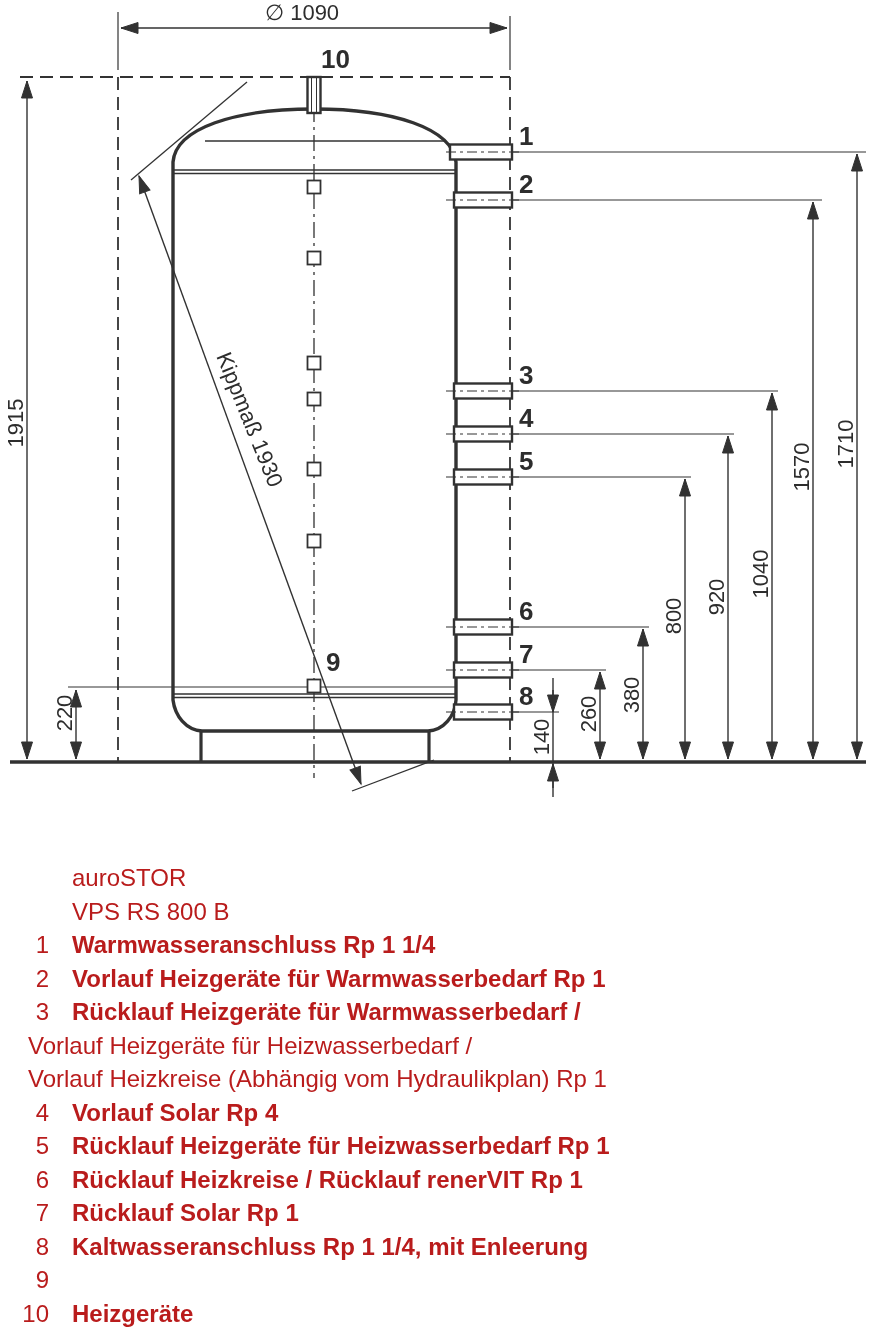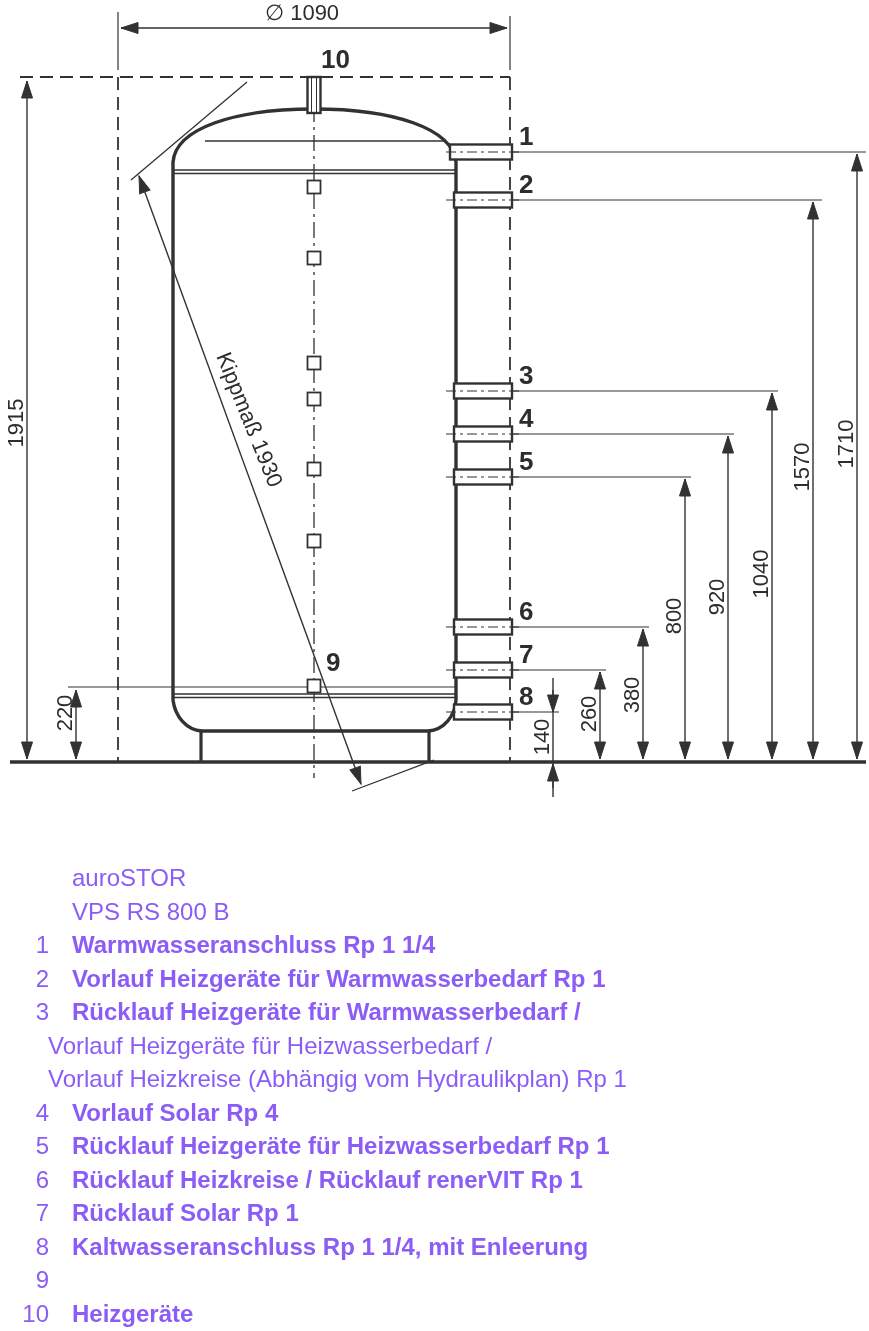--- a/index.html
+++ b/index.html
@@ -14,26 +14,26 @@
   .dash{stroke-width:1.8;fill:none;stroke-dasharray:13 7;}
   .cline{stroke-width:1.3;fill:none;stroke-dasharray:16 5 3 5;}
   .cstub{stroke-width:1.2;fill:none;stroke-dasharray:10 4 3 4;}
   .dim{stroke-width:1.4;fill:none;marker-start:url(#arr);marker-end:url(#arr);}
   .dimplain{stroke-width:1.4;fill:none;}
   .dimend{stroke-width:1.4;fill:none;marker-end:url(#arr);}
   .sensor{stroke-width:1.8;fill:#ffffff;}
   text{fill:#2d2d2d;stroke:none;font-family:"Liberation Sans",sans-serif;}
   .dimtxt{font-size:22px;font-weight:500;}
   .porttxt{font-size:26px;font-weight:bold;}
-  .legend{position:absolute;left:0;top:861px;width:869px;font-size:24px;line-height:33.5px;color:#8b5cf6;}
+  .legend{position:absolute;left:0;top:861px;width:869px;font-size:24px;line-height:33.5px;color:#b91c1c;}
   .lg-head{margin-left:72px;}
   .lg-row{display:flex;}
   .lg-num{width:49px;text-align:right;flex:none;}
   .lg-txt{padding-left:23px;font-weight:bold;}
-  .lg-cont{padding-left:48px;}
+  .lg-cont{padding-left:28px;}
 </style>
 </head>
 <body>
 
 <div class="stage">
 
 <svg width="869" height="820" viewBox="0 0 869 820">
   <defs>
     <marker id="arr" markerUnits="userSpaceOnUse" markerWidth="20" markerHeight="14" refX="18" refY="7" orient="auto-start-reverse">
       <path d="M18,7 L1,1.5 L1,12.5 Z" fill="#323232" stroke="none"></path>

